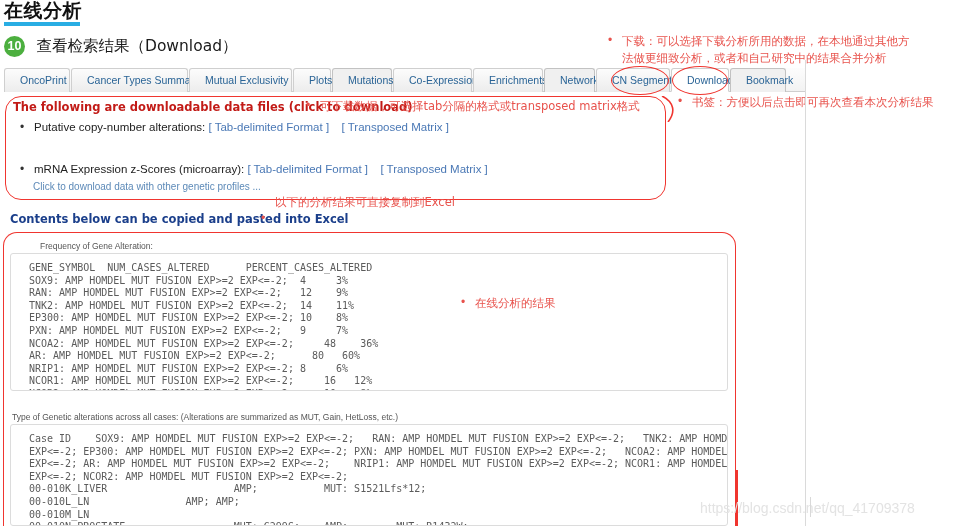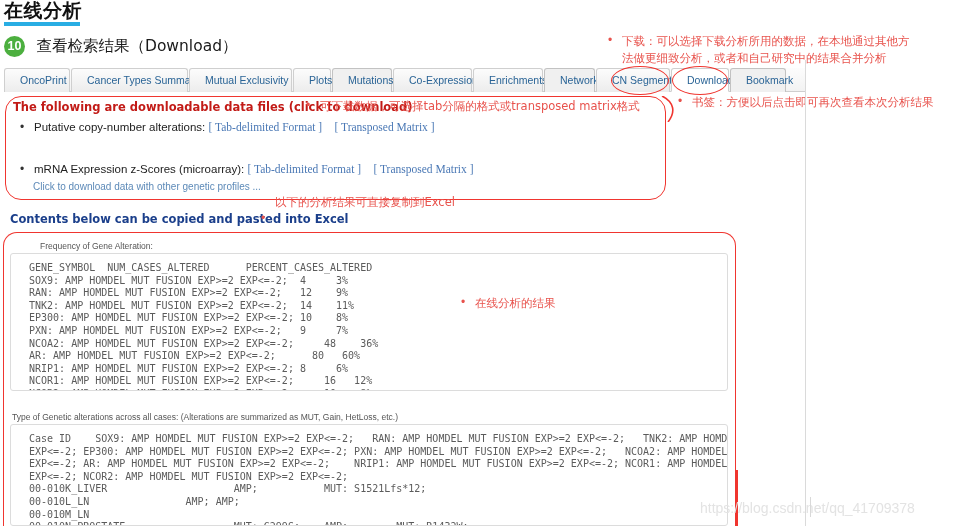--- a/index.html
+++ b/index.html
@@ -71,21 +71,21 @@
   }
   .dl-item {
     position: absolute; left: 28px;
     font-size: 11.5px; color: #222;
     white-space: nowrap;
   }
   .dl-item::before {
     content: "•"; position: absolute; left: -14px; top: -1px;
     color: #333; font-size: 12px;
   }
-  .dl-link { color: #4a78b5; font-family: Liberation Serif, serif; }
+  .dl-link { color: #4a78b5; }
   .dl-link-sep { display: inline-block; width: 6px; }
   #dl-other {
     position: absolute; left: 27px; top: 84px;
     font-size: 10px; color: #5d8ab8;
   }
 
   
   #excel-note {
     position: absolute; left: 10px; top: 212px;
     font-size: 11.5px; font-weight: bold; color: #1b3f8b;

